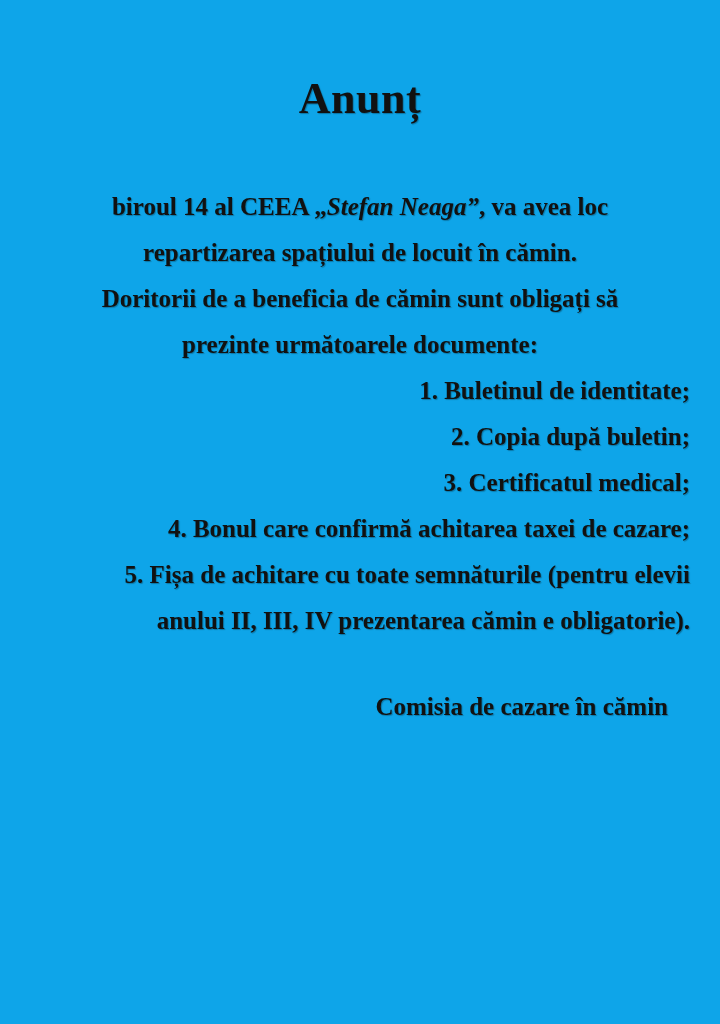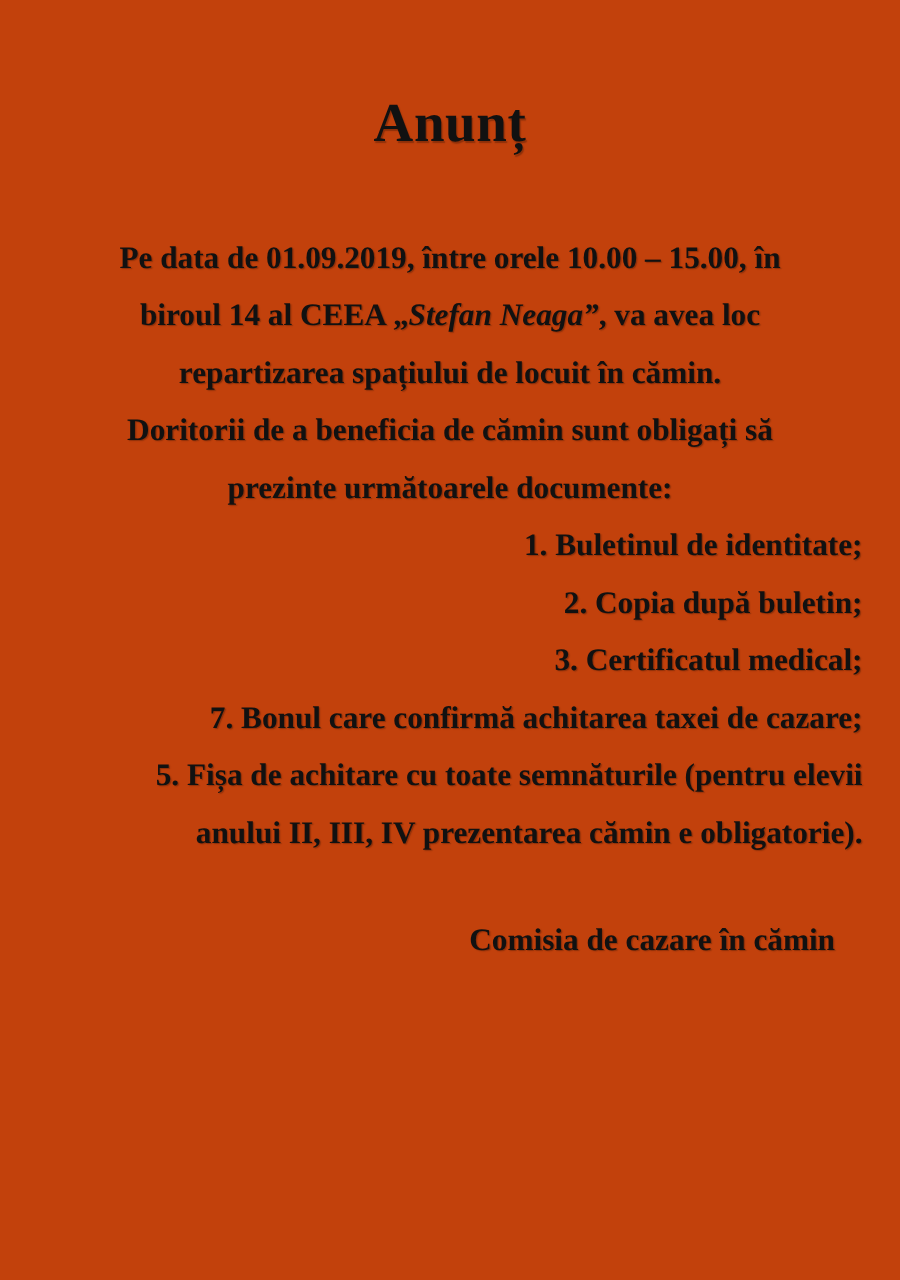--- a/index.html
+++ b/index.html
@@ -4,21 +4,21 @@
 <style>
   html, body {
     margin: 0;
     padding: 0;
     background: #ffffff;
   }
   .page {
     position: relative;
     width: 720px;
     height: 1024px;
-    background: #c2410c;
+    background: #0ea5e9;
     overflow: hidden;
     font-family: "Liberation Serif", "DejaVu Serif", serif;
     font-weight: bold;
     color: #111111;
     text-shadow: 1px 1px 1px rgba(0,0,0,0.28);
   }
   .doc-title {
     margin: 0;
     padding-top: 72px;
     font-size: 44px;
@@ -58,40 +58,37 @@
 </style>
 </head>
 <body>
 
 <div class="page">
 
   <h1 class="doc-title">Anunț</h1>
 
   <div class="intro">
     <div class="line">
-      <span>Pe data de 01.09.2019, între orele 10.00 – 15.00, în</span>
-    </div>
-    <div class="line">
       <span>biroul 14 al CEEA „</span><span class="name-em">Stefan Neaga”</span><span>, va avea loc</span>
     </div>
     <div class="line">
       <span>repartizarea spațiului de locuit în cămin.</span>
     </div>
     <div class="line">
       <span>Doritorii de a beneficia de cămin sunt obligați să</span>
     </div>
     <div class="line">
       <span>prezinte următoarele documente:</span>
     </div>
   </div>
 
   <div class="doc-list">
     <div class="line">1. Buletinul de identitate;</div>
     <div class="line">2. Copia după buletin;</div>
     <div class="line">3. Certificatul medical;</div>
-    <div class="line">7. Bonul care confirmă achitarea taxei de cazare;</div>
+    <div class="line">4. Bonul care confirmă achitarea taxei de cazare;</div>
     <div class="line">5. Fișa de achitare cu toate semnăturile (pentru elevii</div>
     <div class="line">anului II, III, IV prezentarea cămin e obligatorie).</div>
   </div>
 
   <div class="signature">Comisia de cazare în cămin</div>
 
 </div>
 
 </body></html>

